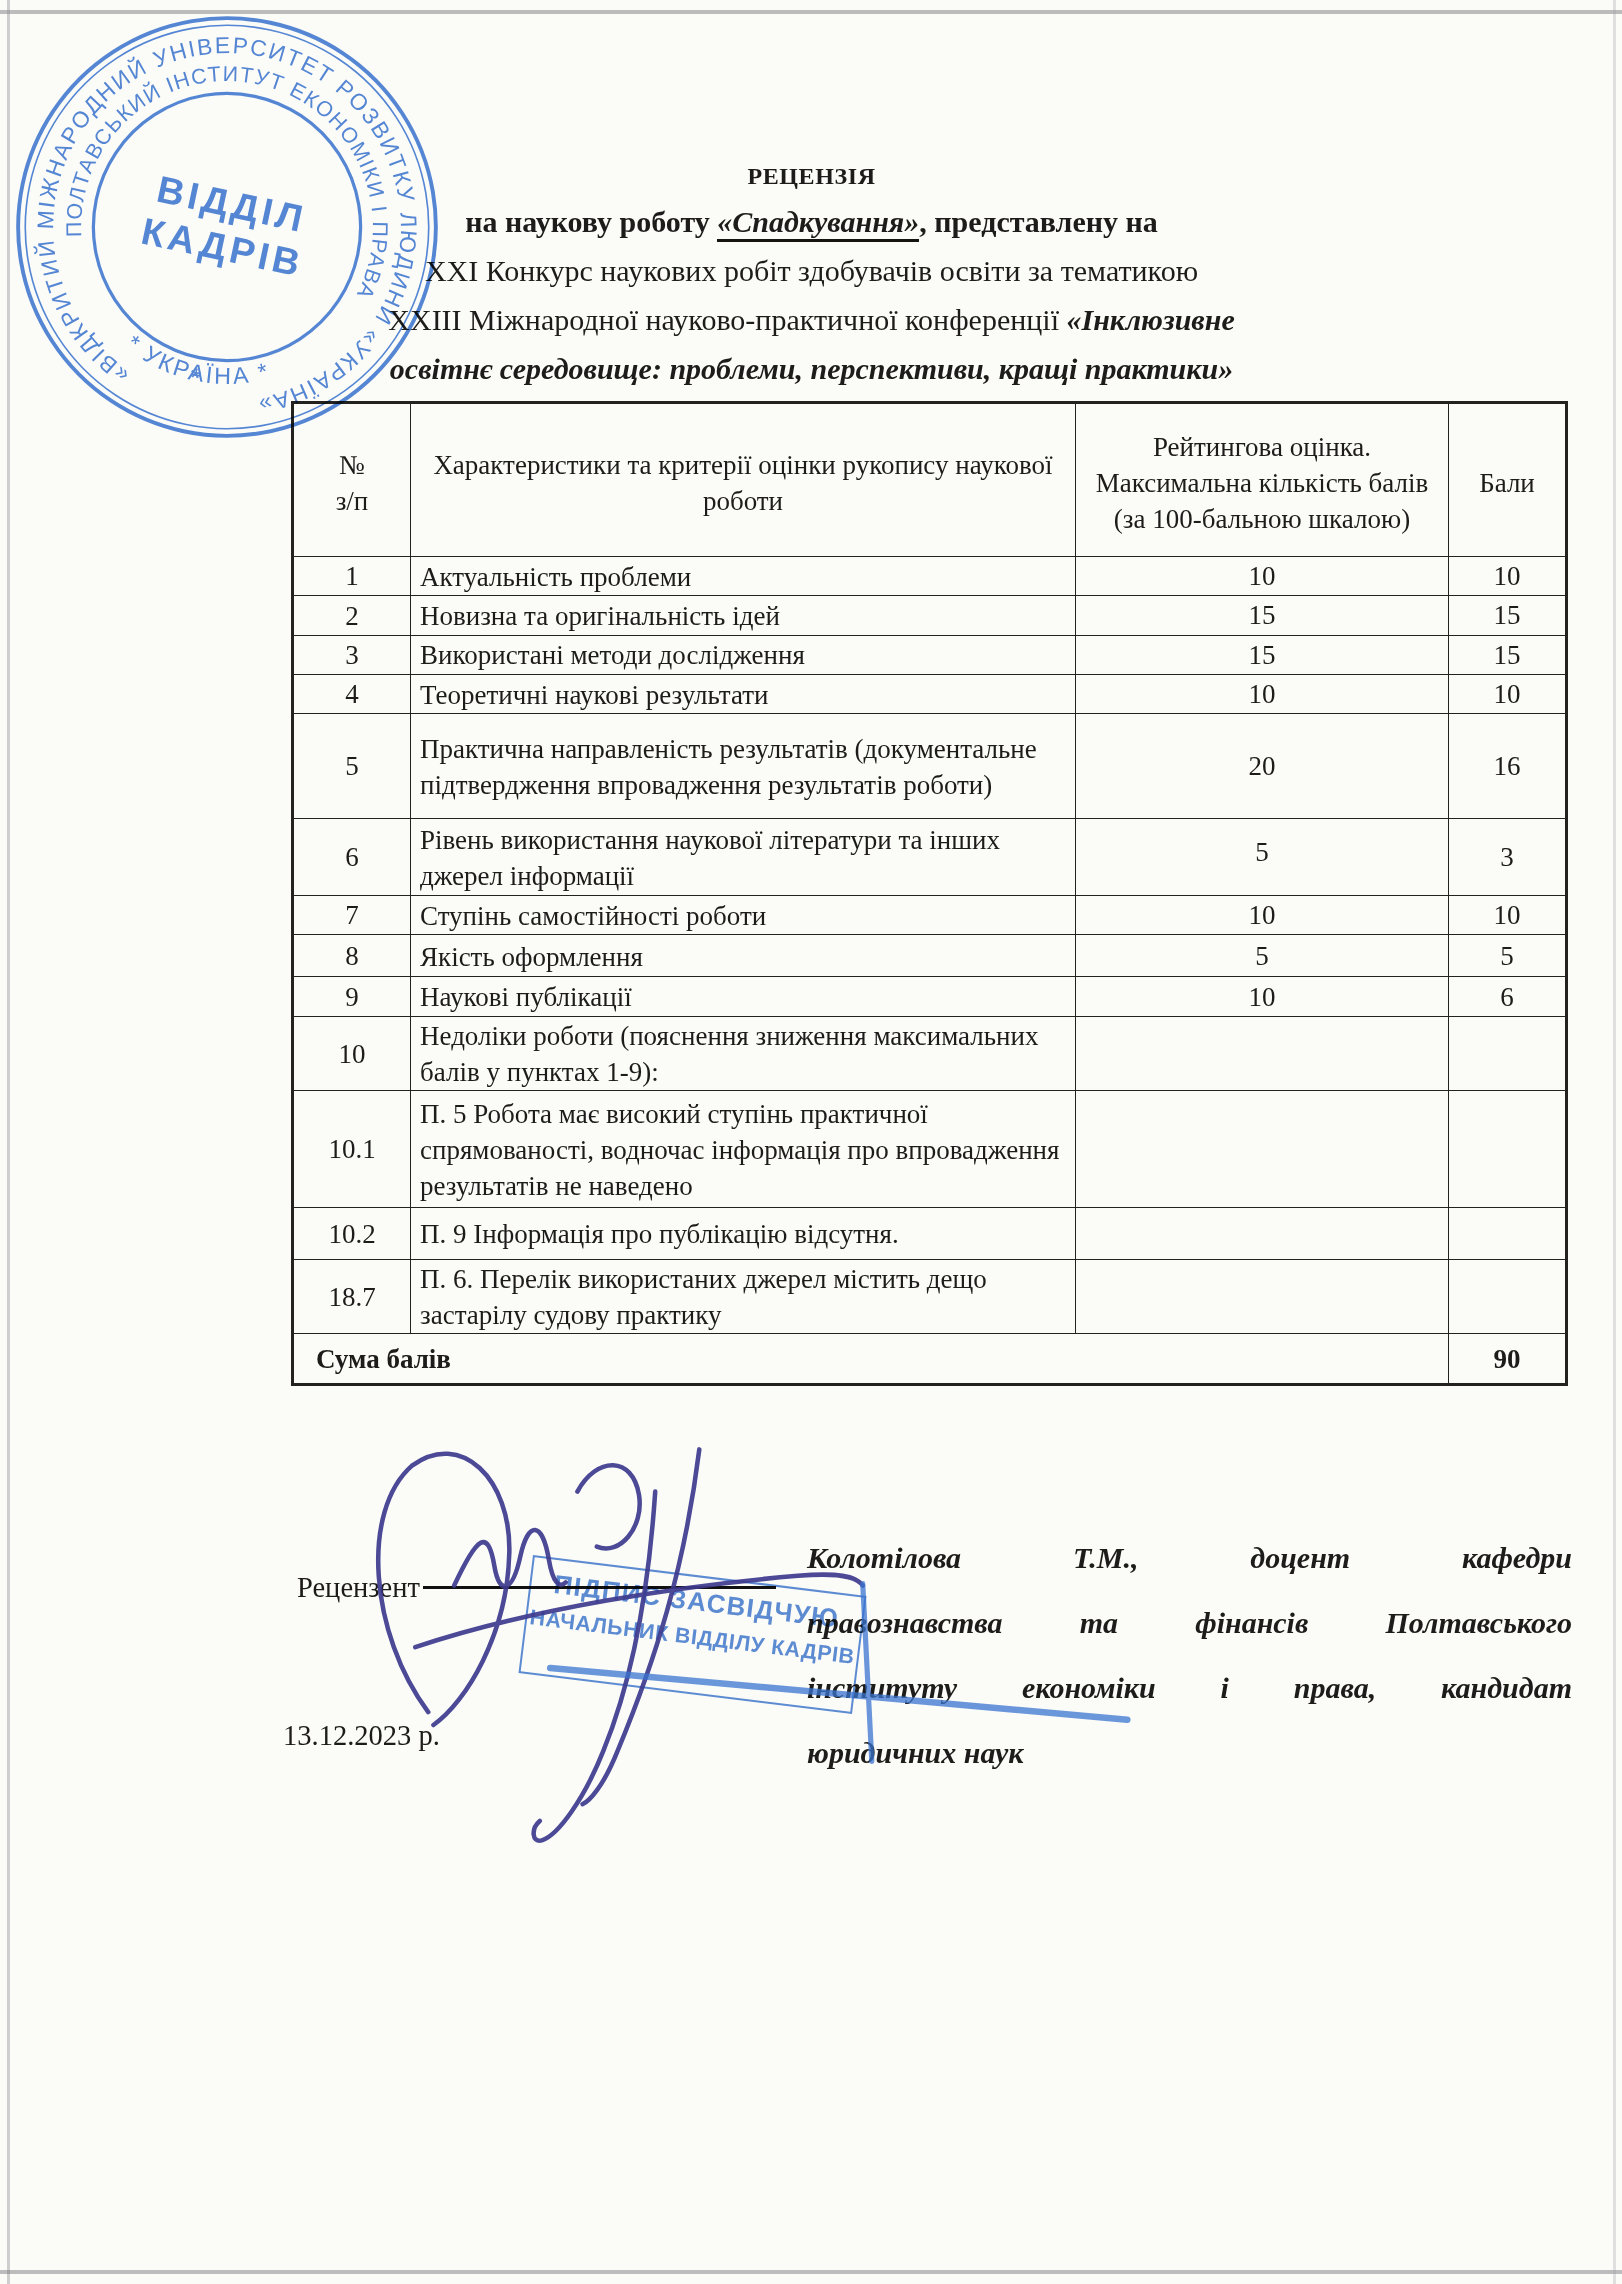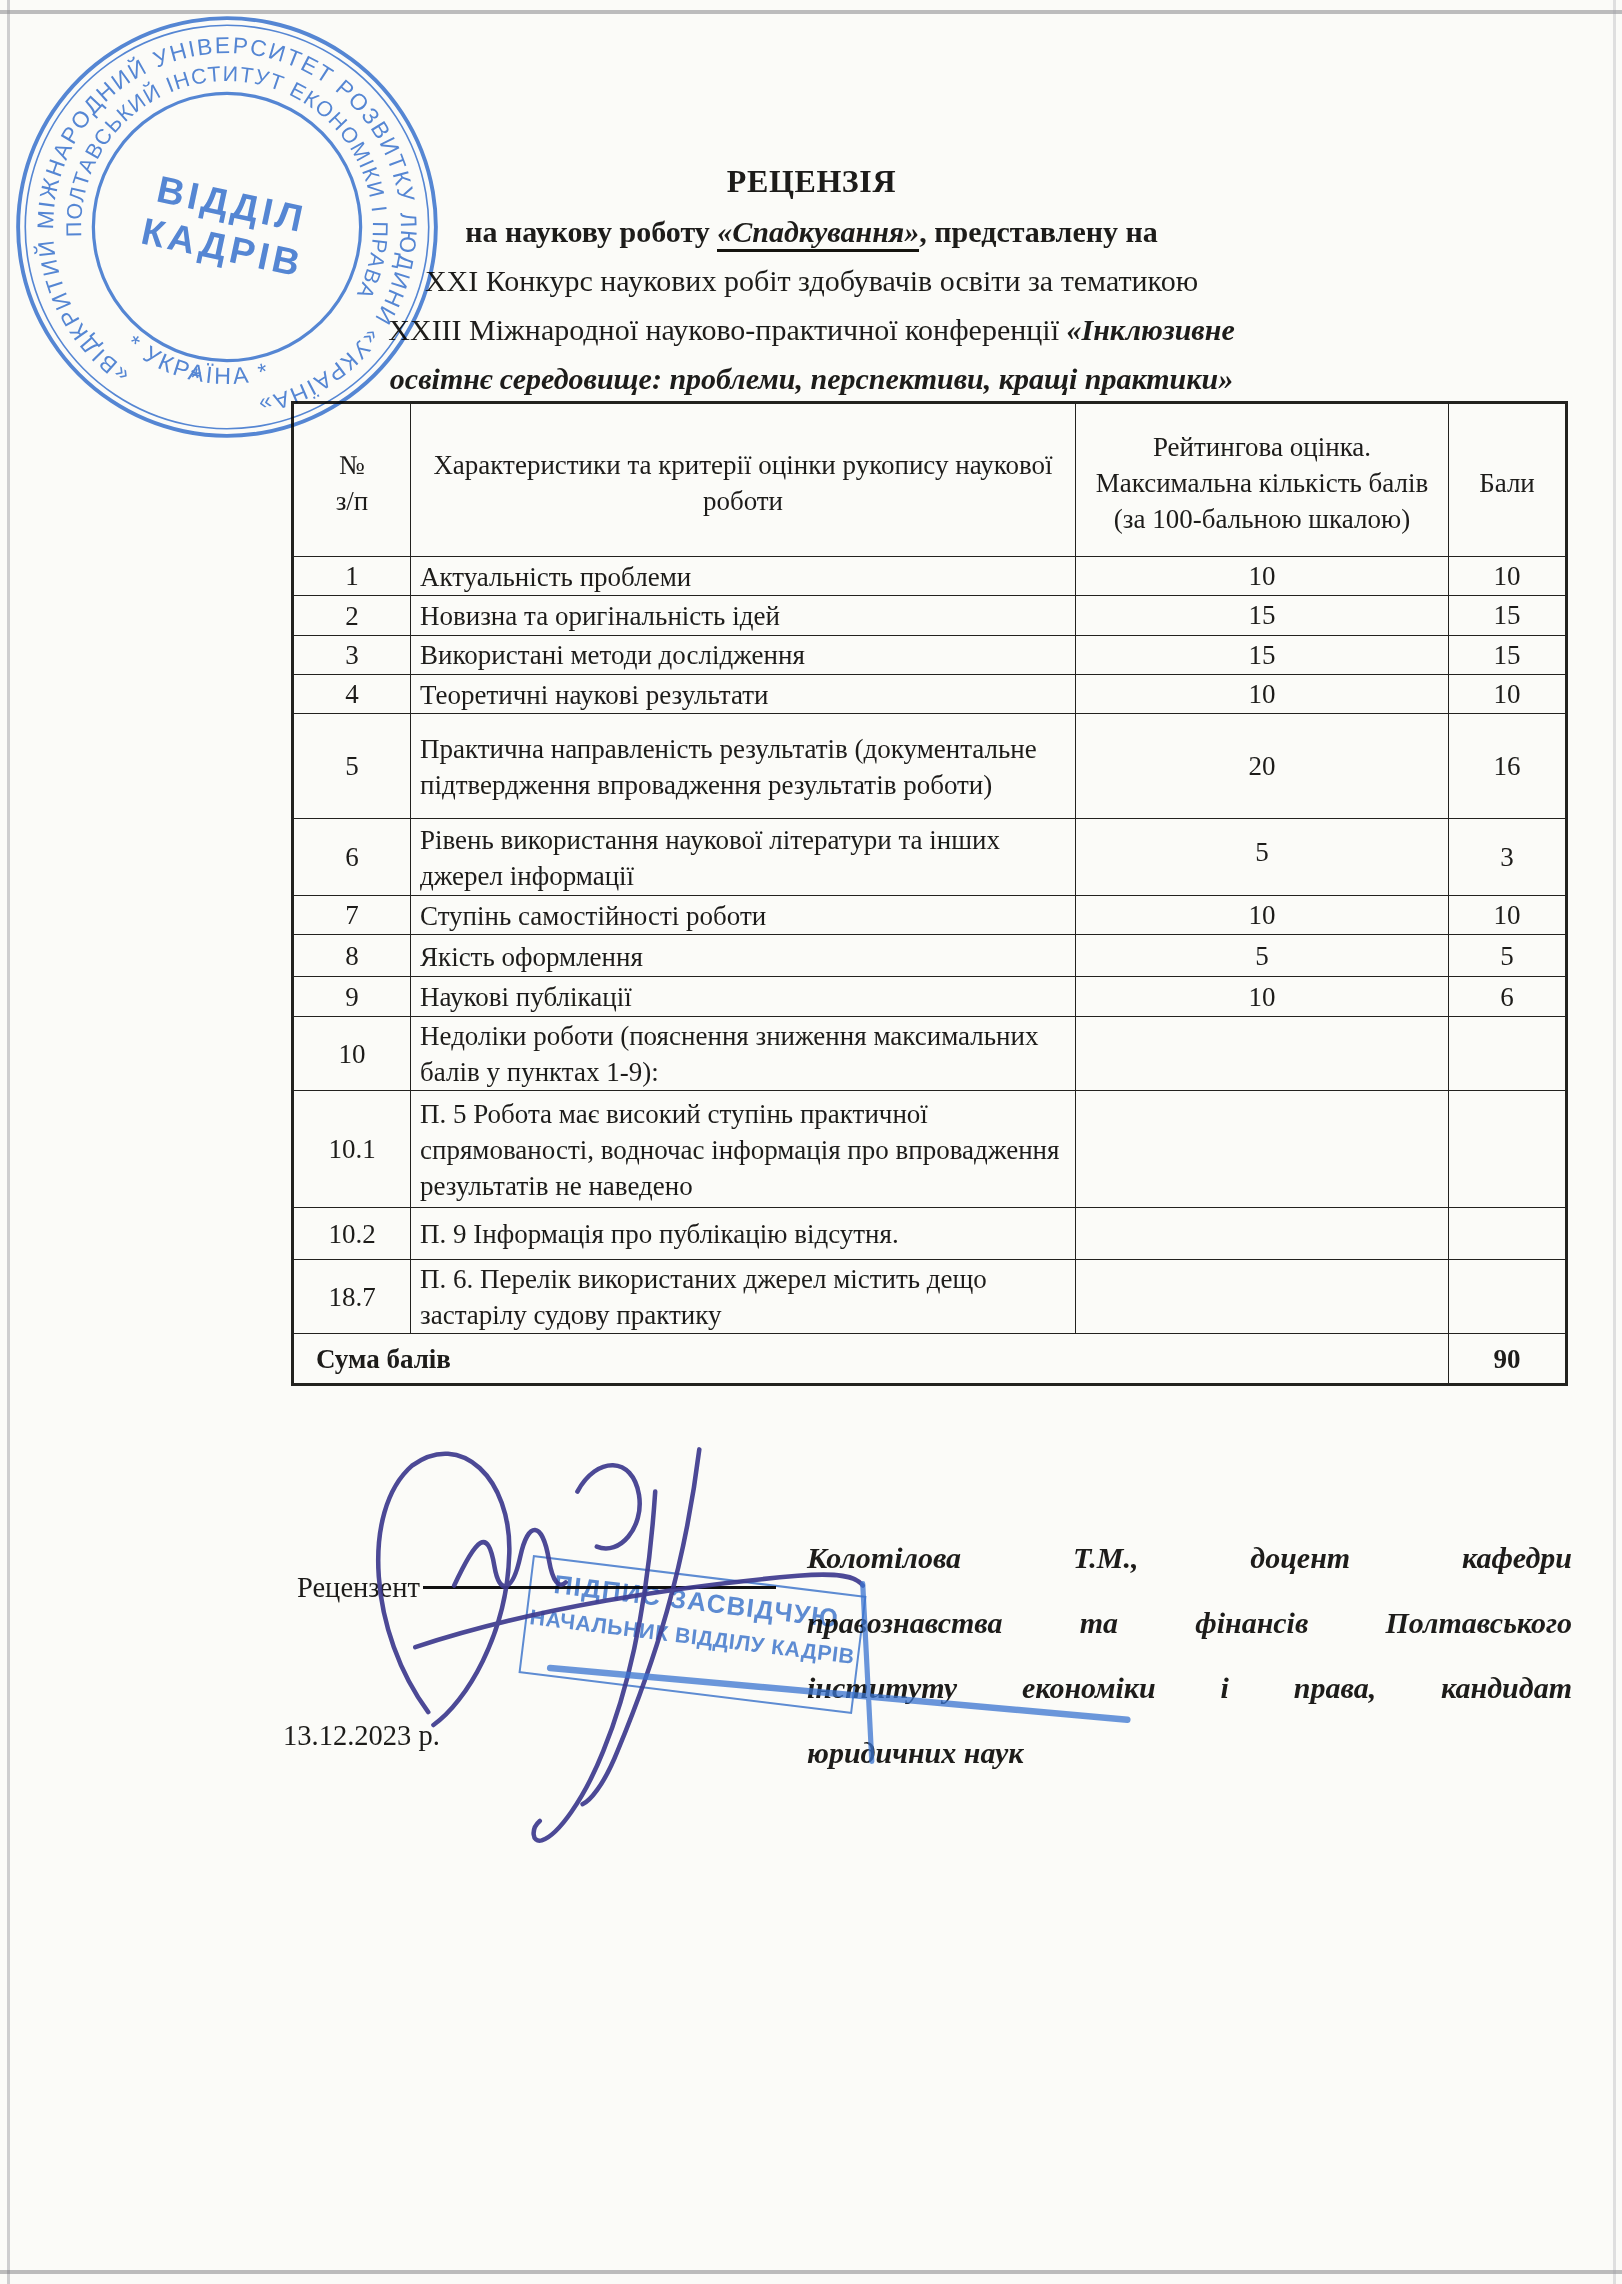--- a/index.html
+++ b/index.html
@@ -11,21 +11,21 @@
   }
   
   .edge{position:absolute; pointer-events:none;}
   .edge.top{left:0; top:10.4px; width:100%; height:3.2px; background:#7d7d82; opacity:.5;}
   .edge.left{left:6.5px; top:0; width:3.2px; height:100%; background:#8d8d92; opacity:.4;}
   .edge.bottom{left:0; top:2270px; width:100%; height:3.9px; background:#6e6e73; opacity:.45;}
   .edge.right{left:1613px; top:0; width:3.2px; height:100%; background:#a0a0a6; opacity:.3;}
 
   
   .titleblock{position:absolute; left:0; top:163px; width:100%; text-align:center;}
-  .t-title{font-size:32px; font-weight:bold; letter-spacing:0.6px;}
+  .t-title{font-size:24px; font-weight:bold; letter-spacing:0.6px;}
   .t-line{font-size:30px; margin-top:15px;}
   .t-line.b{font-weight:bold;}
   .work-title{font-weight:bold; font-style:italic; border-bottom:3.2px solid #15140f; padding-bottom:1.3px;}
   .emph{font-weight:bold; font-style:italic;}
 
   
   table.score{
     position:absolute; left:291px; top:401px; width:1274px;
     border-collapse:collapse; table-layout:fixed;
     font-size:27px; line-height:36px;

